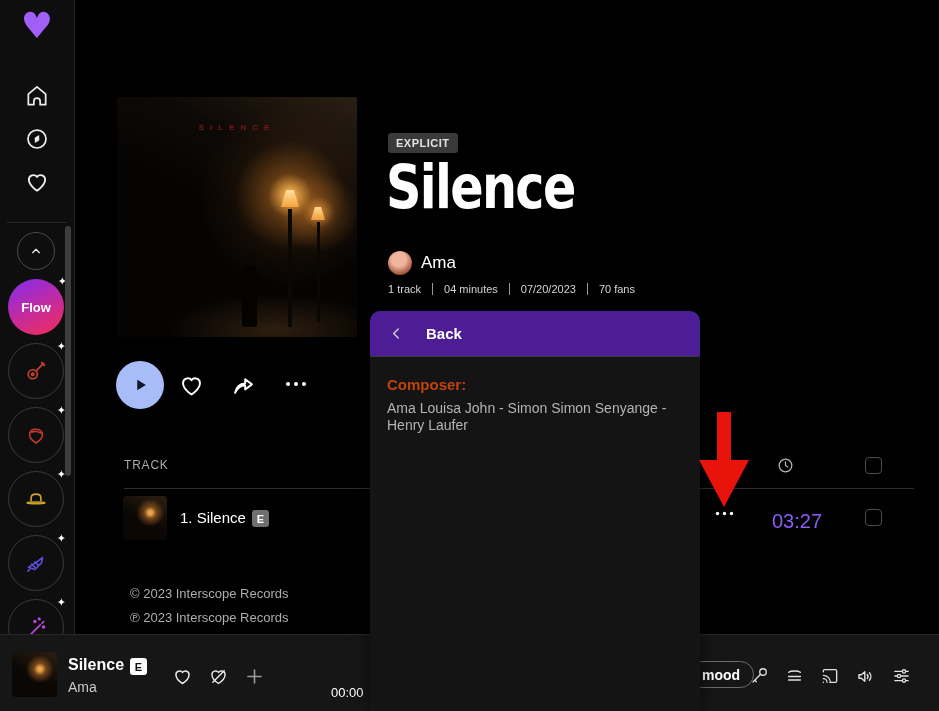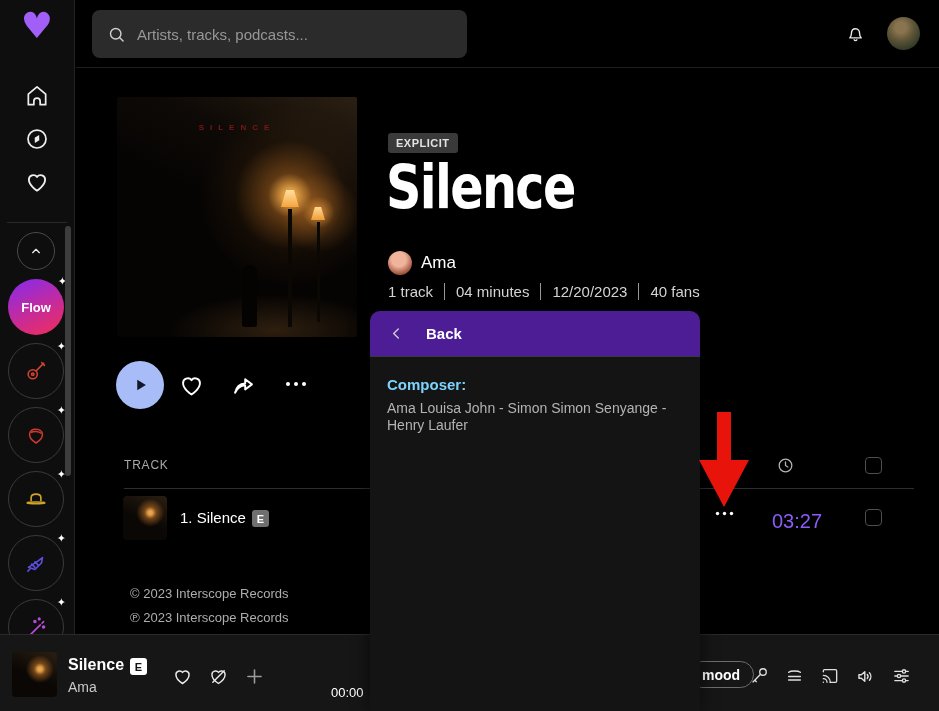--- a/index.html
+++ b/index.html
@@ -45,21 +45,21 @@
   .art-figure{position:absolute;left:125px;top:168px;width:15px;height:62px;border-radius:7px 7px 3px 3px;background:#040302}
 
   
   .explicit-badge{position:absolute;left:388px;top:133px;background:#3a3a3a;color:#e2e2e2;font-size:11px;font-weight:700;
     letter-spacing:.5px;padding:4px 8px;border-radius:3px}
   .hero-title{position:absolute;left:386px;top:152px;font-family:"DejaVu Sans",sans-serif;font-weight:800;font-size:60px;
     letter-spacing:-2px;color:#fff;transform:scaleX(.82);transform-origin:left center}
   .artist-row{position:absolute;left:388px;top:251px;display:flex;align-items:center;gap:9px;cursor:pointer}
   .artist-avatar{width:24px;height:24px;border-radius:50%;background:radial-gradient(circle at 45% 35%,#f0b49c 0 35%,#a55a43 70%,#5e2f22)}
   .artist-name{font-size:17px;font-weight:500;color:#fff}
-  .hero-stats{position:absolute;left:388px;top:283px;display:flex;align-items:center;font-size:15px;color:#d6d6d6}
+  .hero-stats{position:absolute;left:388px;top:283px;display:flex;align-items:center;font-size:11px;color:#d6d6d6}
   .hero-stats span{padding:0 11px}
   .hero-stats span:first-child{padding-left:0}
   .hero-stats span + span{border-left:1px solid #9a9a9a}
 
   
   .play-btn{position:absolute;left:116px;top:361px;width:48px;height:48px;border-radius:50%;background:#a8bcf8;
     display:flex;align-items:center;justify-content:center;cursor:pointer}
   .action-icon{position:absolute;display:flex;align-items:center;justify-content:center;cursor:pointer}
 
   
@@ -93,21 +93,21 @@
     display:flex;align-items:center;font-size:14px;font-weight:700;color:#fff;cursor:pointer;background:#161616}
 
   
   .overlay-panel{position:absolute;left:370px;top:311px;width:330px;height:400px;background:#141414;
     border-radius:10px 10px 0 0;z-index:20;box-shadow:0 0 18px rgba(0,0,0,.6)}
   .panel-header{position:relative;height:46px;background:#4c1d95;border-radius:10px 10px 0 0;border-bottom:1px solid #3a3a3a;
     display:flex;align-items:center}
   .panel-back-chevron{position:absolute;left:18px;top:14px;cursor:pointer;display:flex}
   .panel-back-label{position:absolute;left:56px;font-size:15px;font-weight:700;color:#fff}
   .panel-body{padding:19px 17px}
-  .composer-label{font-size:15px;font-weight:700;color:#7dd3fc;margin-bottom:7px}
+  .composer-label{font-size:15px;font-weight:700;color:#c2410c;margin-bottom:7px}
   .composer-names{font-size:14px;line-height:1.18;color:#b3b3b3;width:300px}
 
   
   .red-arrow{position:absolute;z-index:30;pointer-events:none}
   .arrow-stem{position:absolute;left:717px;top:412px;width:14px;height:50px;background:#e8140c}
   .arrow-head{position:absolute;left:699px;top:460px;width:0;height:0;
     border-left:25px solid transparent;border-right:25px solid transparent;border-top:47px solid #e8140c}
 
   svg{display:block}
 </style>
@@ -203,40 +203,20 @@
             <circle cx="19" cy="12" r=".9" fill="#bb49dc"></circle>
             <circle cx="15" cy="4.5" r=".7" fill="#bb49dc"></circle>
           </svg>
       </span>
       <span class="pin">✦</span>
     </div>
 
     <div class="side-scrollbar"></div>
   </aside>
 
-  <header class="topbar">
-    <div class="search">
-      <span>
-        <svg width="19" height="19" viewBox="0 0 24 24" fill="none" stroke="#cfcfcf" stroke-width="1.8" stroke-linecap="round">
-            <circle cx="11" cy="11" r="6.6"></circle>
-            <path d="M15.8 15.8 20.3 20.3"></path>
-          </svg>
-      </span>
-      <input placeholder="Artists, tracks, podcasts..." style="">
-    </div>
-    <div class="bell">
-      <span>
-        <svg width="21" height="21" viewBox="0 0 24 24" fill="none" stroke="#e8e8e8" stroke-width="1.6" stroke-linejoin="round" stroke-linecap="round">
-            <path d="M5.5 17h13c-1.2-1.4-1.8-2.5-1.8-4.7C16.7 9 15.1 6.6 12 6.6S7.3 9 7.3 12.3c0 2.2-.6 3.3-1.8 4.7z"></path>
-            <path d="M10.4 19.2a1.8 1.8 0 0 0 3.2 0"></path>
-          </svg>
-      </span>
-    </div>
-    <div class="avatar"></div>
-  </header>
 
   <div class="album-art">
     <div class="art-caption">SILENCE</div>
     <div class="lamp-post"></div>
     <div class="lamp-head"></div>
     <div class="lamp-post2"></div>
     <div class="lamp-head2"></div>
     <div class="art-figure"></div>
   </div>
 
@@ -244,22 +224,22 @@
   <h1 class="hero-title">Silence</h1>
 
   <div class="artist-row">
     <div class="artist-avatar"></div>
     <span class="artist-name">Ama</span>
   </div>
 
   <div class="hero-stats">
     <span>1 track</span>
     <span>04 minutes</span>
-    <span>12/20/2023</span>
-    <span>40 fans</span>
+    <span>07/20/2023</span>
+    <span>70 fans</span>
   </div>
 
   <div class="play-btn">
     <span>
       <svg width="22" height="22" viewBox="0 0 24 24">
           <path d="M9 6.3v11.4l9.4-5.7z" fill="#101829"></path>
         </svg>
     </span>
   </div>
   <div class="action-icon" style="left:178px;top:372px">

